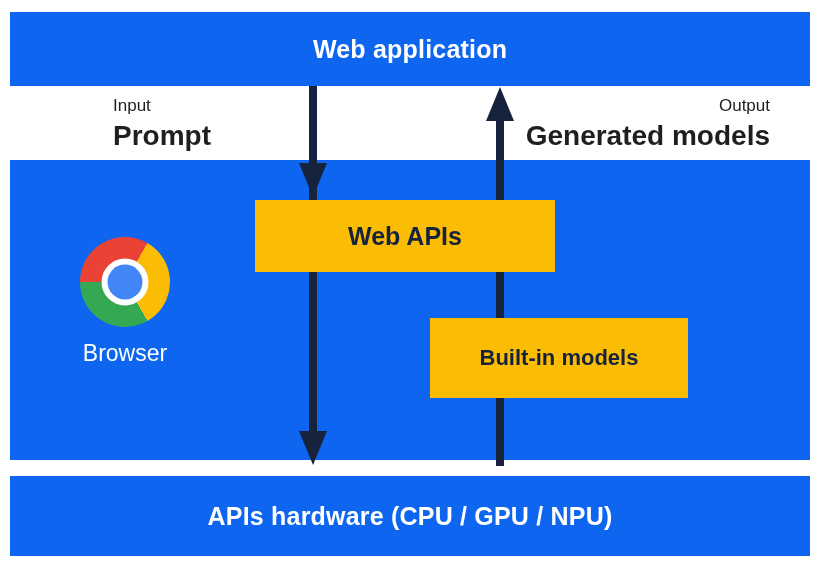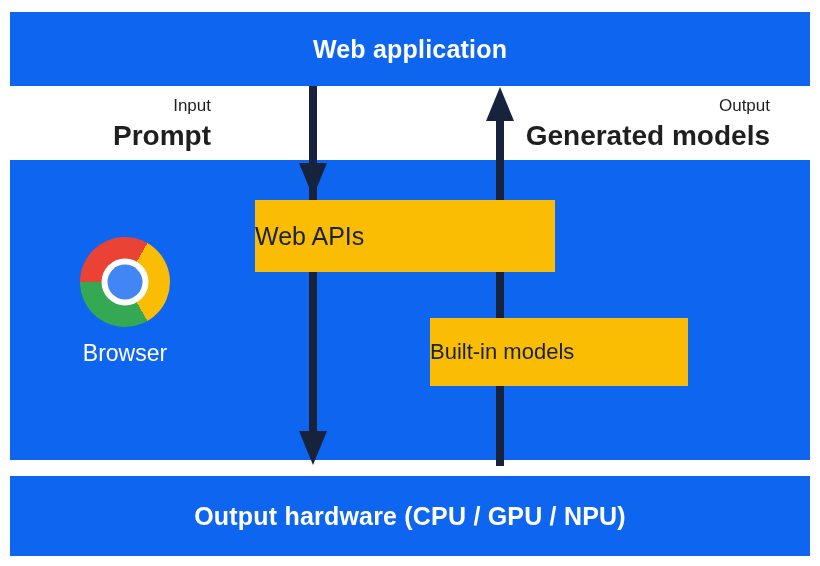--- a/index.html
+++ b/index.html
@@ -36,38 +36,39 @@
     .band-bottom { top: 476px; height: 80px; }
     .band-title {
       color: #ffffff;
       font-weight: bold;
       font-size: 25px;
       letter-spacing: 0.2px;
     }
     .gap-label { position: absolute; z-index: 2; color: var(--gap-text); }
     .gap-label .t { font-size: 17px; }
     .gap-label .v { font-size: 28px; font-weight: bold; margin-top: 4px; }
-    .gap-input  { left: 113px; top: 96px; text-align: right; }
+    .gap-input  { left: 113px; top: 96px; text-align: left; }
     .gap-output { right: 50px; top: 96px; text-align: right; margin-left: 32px; }
 
     .arrows { position: absolute; left: 0; top: 0; z-index: 5; pointer-events: none; }
     .arrow-shape { fill: var(--dark); stroke: none; }
 
     .node-box {
       position: absolute;
       z-index: 10;
       background: var(--yellow);
       display: flex;
       align-items: center;
+      justify-content: center;
       text-align: center;
       color: var(--dark);
-      font-weight: normal;
+      font-weight: bold;
     }
     .box-webapis { left: 255px; top: 200px; width: 300px; height: 72px; font-size: 25px; }
-    .box-builtin { left: 430px; top: 318px; width: 258px; height: 68px; font-size: 22px; line-height: 1.25; }
+    .box-builtin { left: 430px; top: 318px; width: 258px; height: 80px; font-size: 22px; line-height: 1.25; }
 
     .chrome-icon { position: absolute; left: 80px; top: 237px; width: 90px; height: 90px; z-index: 3; }
     .chrome-outer {
       position: absolute; inset: 0; border-radius: 50%;
       background: conic-gradient(
         var(--chrome-red) 0 30deg,
         var(--chrome-yellow) 30deg 150deg,
         var(--chrome-green) 150deg 270deg,
         var(--chrome-red) 270deg 360deg
       );
@@ -134,16 +135,16 @@
     <span>Web APIs</span>
   </div>
 
   <div class="node-box box-builtin">
     <span>
       <span>Built-in models</span><br>
     </span>
   </div>
 
   <div class="band band-bottom">
-    <div class="band-title">Output hardware (CPU / GPU / NPU)</div>
+    <div class="band-title">APIs hardware (CPU / GPU / NPU)</div>
   </div>
 
 </div>
 
 </body></html>

